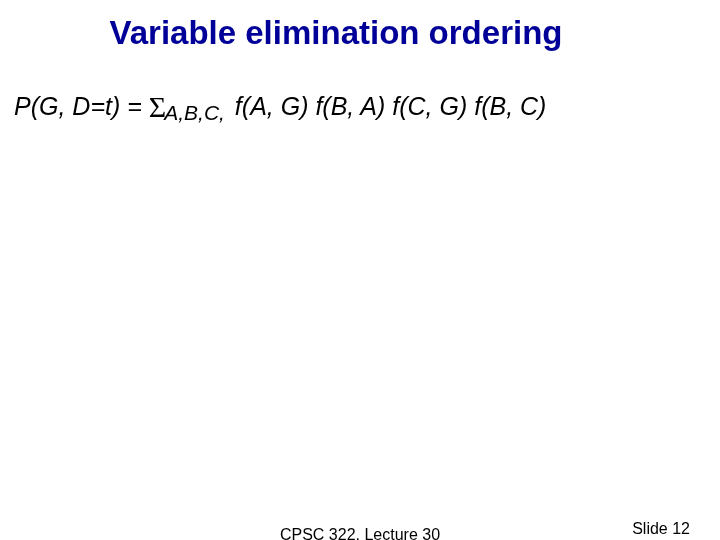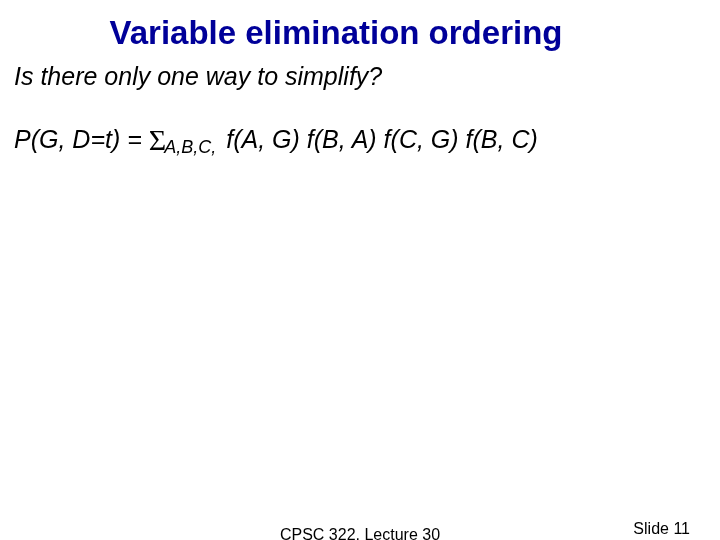--- a/index.html
+++ b/index.html
@@ -44,21 +44,21 @@
   .eq-2 { padding-top: 44px; }
   .eq-3 { padding-top: 44px; }
   .sigma {
     font-family: "Times New Roman", serif;
     font-style: normal;
     font-size: 30px;
     display: inline-block;
     vertical-align: -2px;
   }
   .sub {
-    font-size: 18px;
+    font-size: 21px;
     font-style: italic;
     position: relative;
     top: 5px;
     margin-left: -2px;
     margin-right: 3px;
   }
   .footer {
     position: absolute;
     bottom: 20px;
     left: 0;
@@ -78,26 +78,25 @@
     right: 30px;
   }
 </style>
 </head>
 <body>
 
 <div class="slide">
 
   <div class="title">Variable elimination ordering</div>
 
-  <div class="question">Is there only one way to simplify?</div>
 
   <div class="eq eq-1">
     <span>P(G, D=t) = </span><span class="sigma">Σ</span><span class="sub">A,B,C,</span><span> f(A, G) f(B, A) f(C, G) f(B, C)</span>
   </div>
 
 
 
   <div class="footer">
     <div class="footer-center">CPSC 322, Lecture 30</div>
-    <div class="footer-right">Slide 11</div>
+    <div class="footer-right">Slide 12</div>
   </div>
 
 </div>
 
 </body></html>

